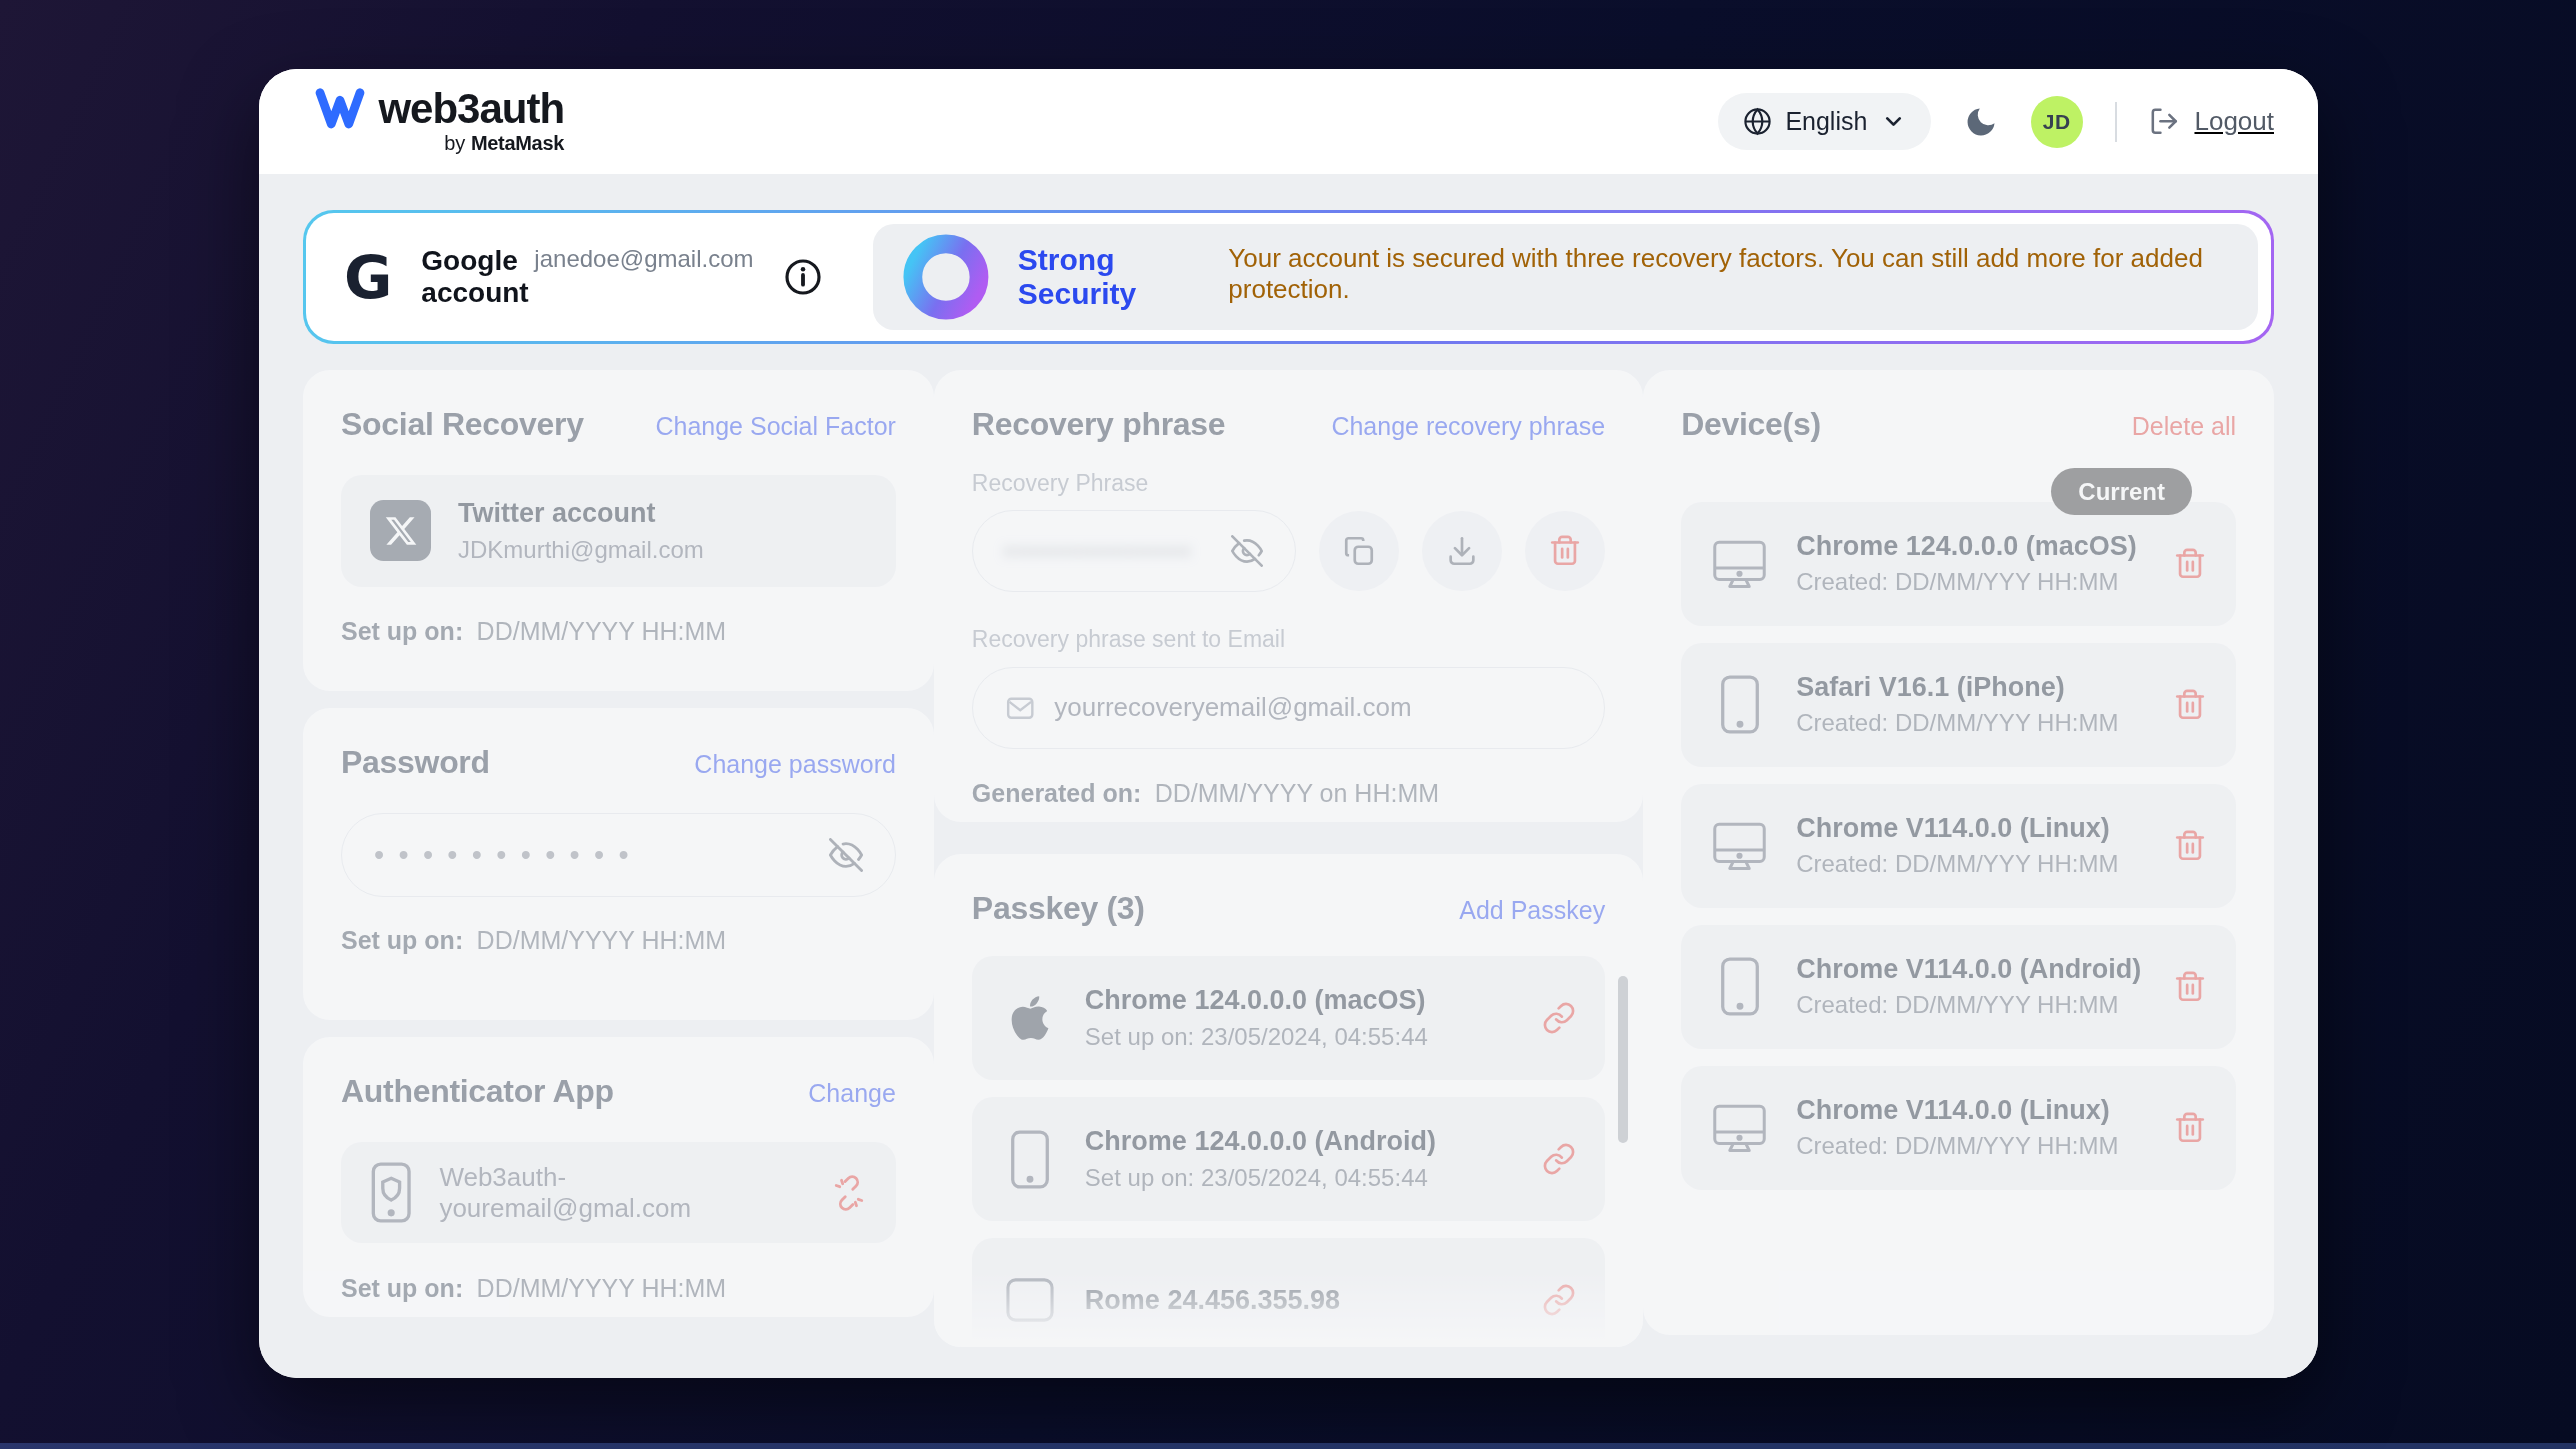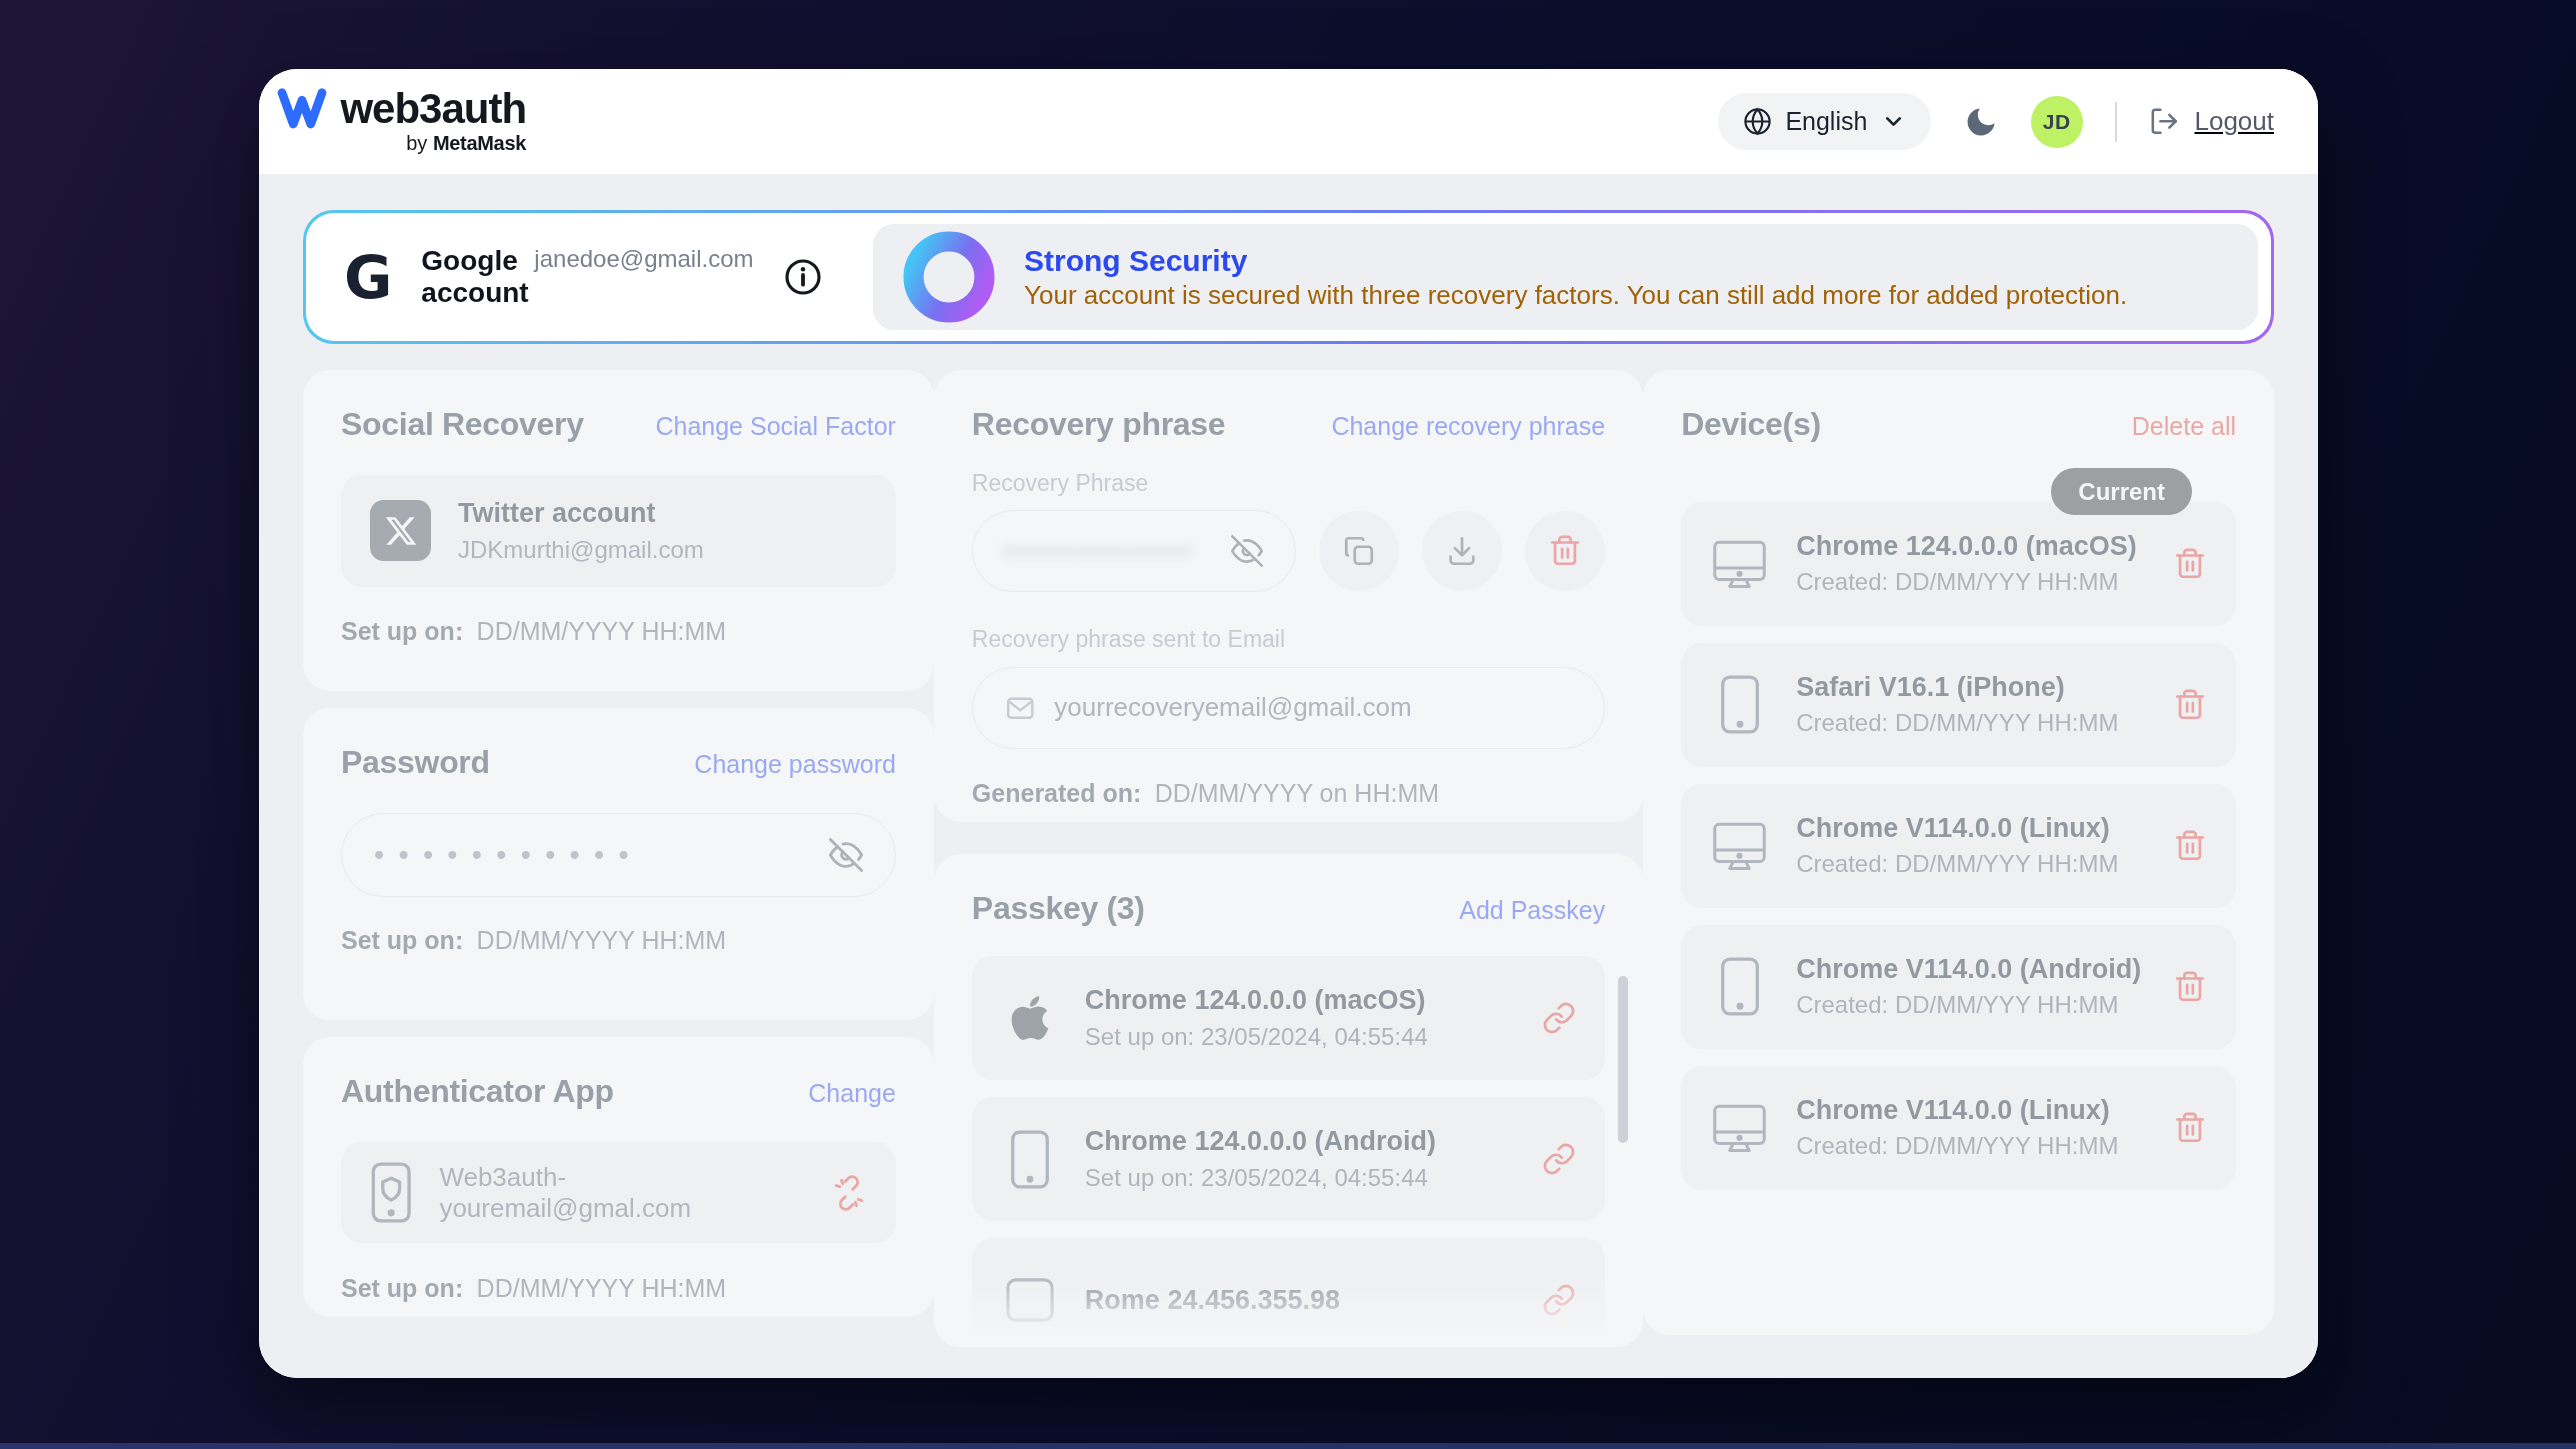--- a/index.html
+++ b/index.html
@@ -14,21 +14,21 @@
 
   .app-card {
     position: absolute; left: 259px; top: 69px; width: 2059px; height: 1309px;
     background: #ffffff; border-radius: 38px; overflow: hidden;
     box-shadow: 0 29px 76px rgba(0,0,0,0.5);
     display: flex; flex-direction: column;
   }
 
   
   .hdr { height: 105px; flex: 0 0 105px; background: #ffffff; display: flex;
-    align-items: center; padding: 0 44px 0 18px; }
+    align-items: center; padding: 0 44px 0 56px; }
   .logo { display: flex; align-items: flex-start; gap: 13.4px; }
   .logo-text { display: flex; flex-direction: column; }
   .brand { font-size: 42px; font-weight: 700; color: #15181e; letter-spacing: -1px; line-height: 1; }
   .byline { font-size: 20px; color: #15181e; text-align: right; margin-top: 2.9px; }
   .byline b { font-weight: 800; letter-spacing: -0.3px; }
   .hdr-right { margin-left: auto; display: flex; align-items: center; gap: 32px; }
   .lang-pill { display: flex; align-items: center; gap: 13.4px; background: #f1f3f5;
     border-radius: 953px; padding: 14.3px 25px; cursor: pointer; }
   .lang-pill span { font-size: 25px; color: #1b2230; font-weight: 500; }
   .icon-btn { display: flex; align-items: center; justify-content: center; cursor: pointer; }
@@ -46,21 +46,21 @@
     background: linear-gradient(105deg, #55c8ee 0%, #6d7bf0 55%, #a565f2 100%); }
   .banner { background: #ffffff; border-radius: 28px; height: 100%; display: flex; align-items: center; }
   .banner-left { flex: 0 0 522px; display: flex; align-items: center; gap: 29px; padding-left: 38px; }
   .g-mono { font-size: 59px; font-weight: 800; color: #1a2130; line-height: 1; font-family: "DejaVu Sans", sans-serif; }
   .banner-texts { display: flex; flex-direction: row; gap: 5.7px; }
   .b-title { font-size: 28px; font-weight: 700; color: #10141c; }
   .b-email { font-size: 24px; color: #79818d; }
   .info-wrap { margin-left: auto; margin-right: 50px; cursor: pointer; display: flex; }
   .banner-status { flex: 1; align-self: stretch; margin: 11.4px 13.4px 11.4px 0; background: #edeff2;
     border-radius: 21px; display: flex; align-items: center; gap: 29px; padding-left: 30.5px; }
-  .status-texts { display: flex; flex-direction: column; gap: 2px; }
+  .status-texts { display: flex; flex-direction: row; gap: 2px; }
   .s-title { font-size: 30px; font-weight: 800; color: #2b49ef; }
   .s-desc { font-size: 26px; color: #a16207; }
 
   
   .grid { margin-top: 26px; display: flex; align-items: flex-start; opacity: 0.45; }
   .col { display: flex; flex-direction: column; flex: 1; }
   .card { background: #ffffff; border-radius: 27px; padding: 36px 38px; position: relative; overflow: hidden; }
   .card-head { display: flex; align-items: baseline; justify-content: space-between; }
   .card-title { font-size: 32px; font-weight: 700; color: #374151; letter-spacing: -0.3px; }
   .card-link { font-size: 25px; color: #3554ef; cursor: pointer; }

